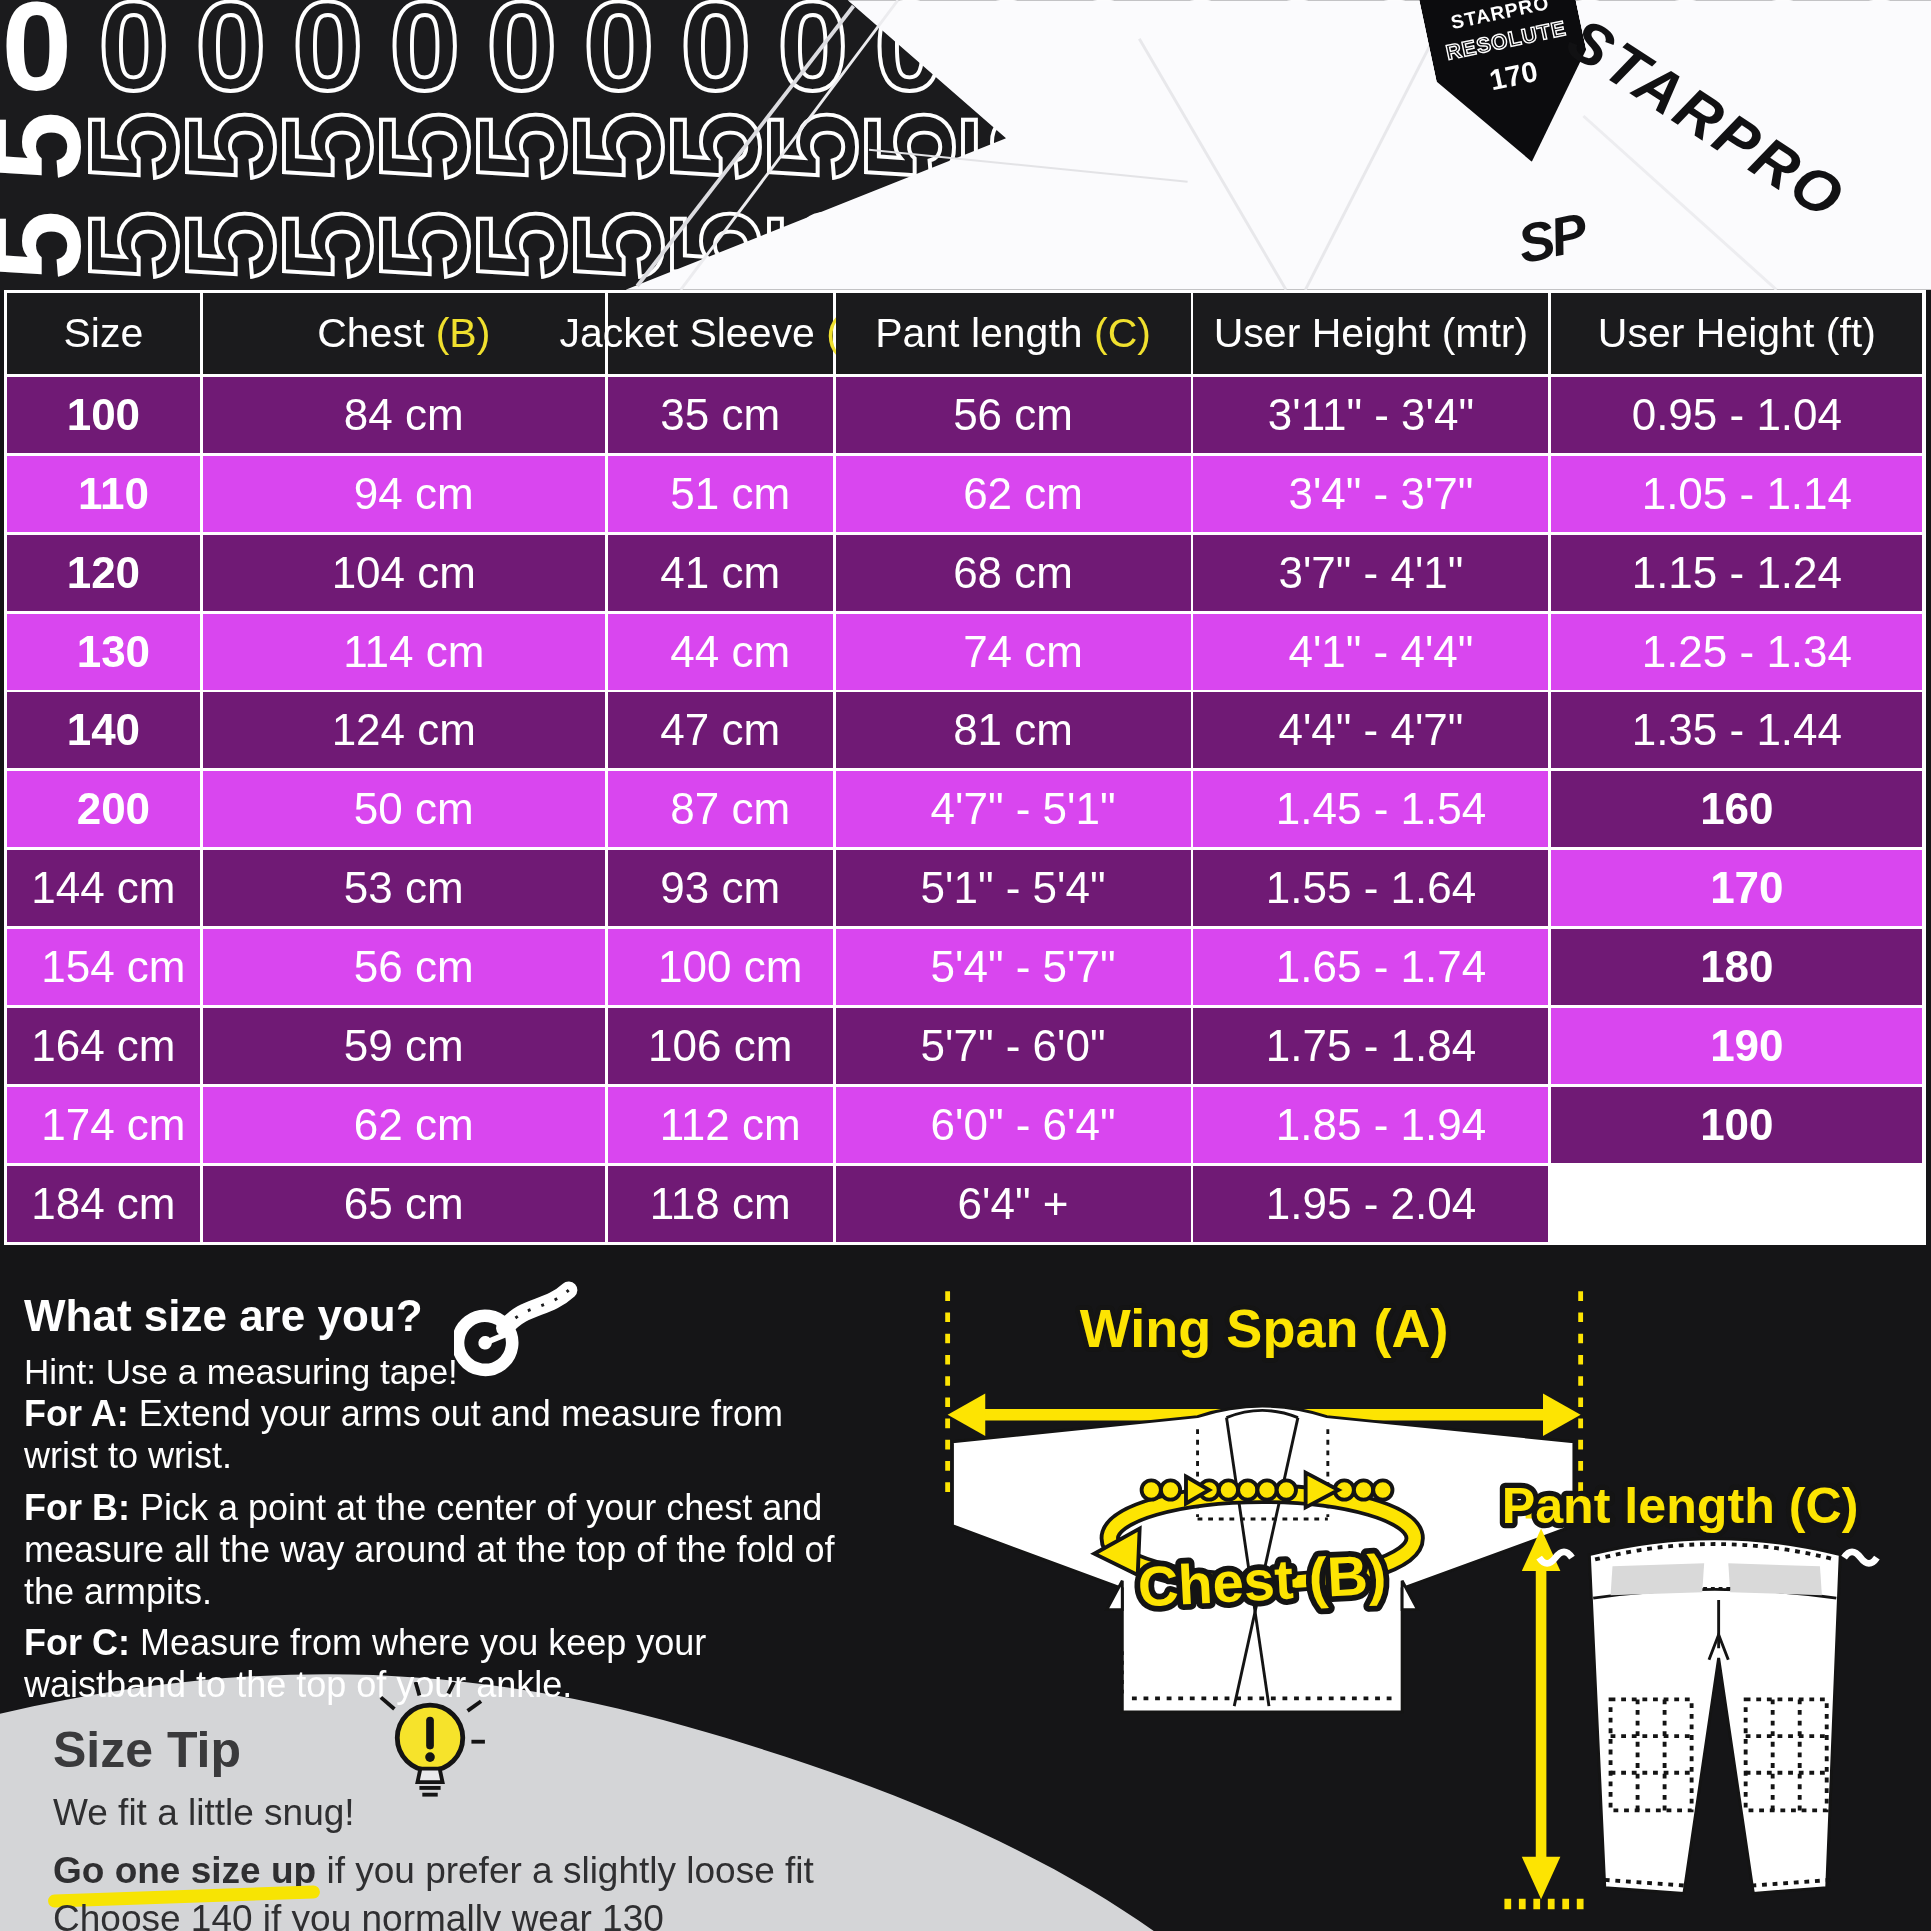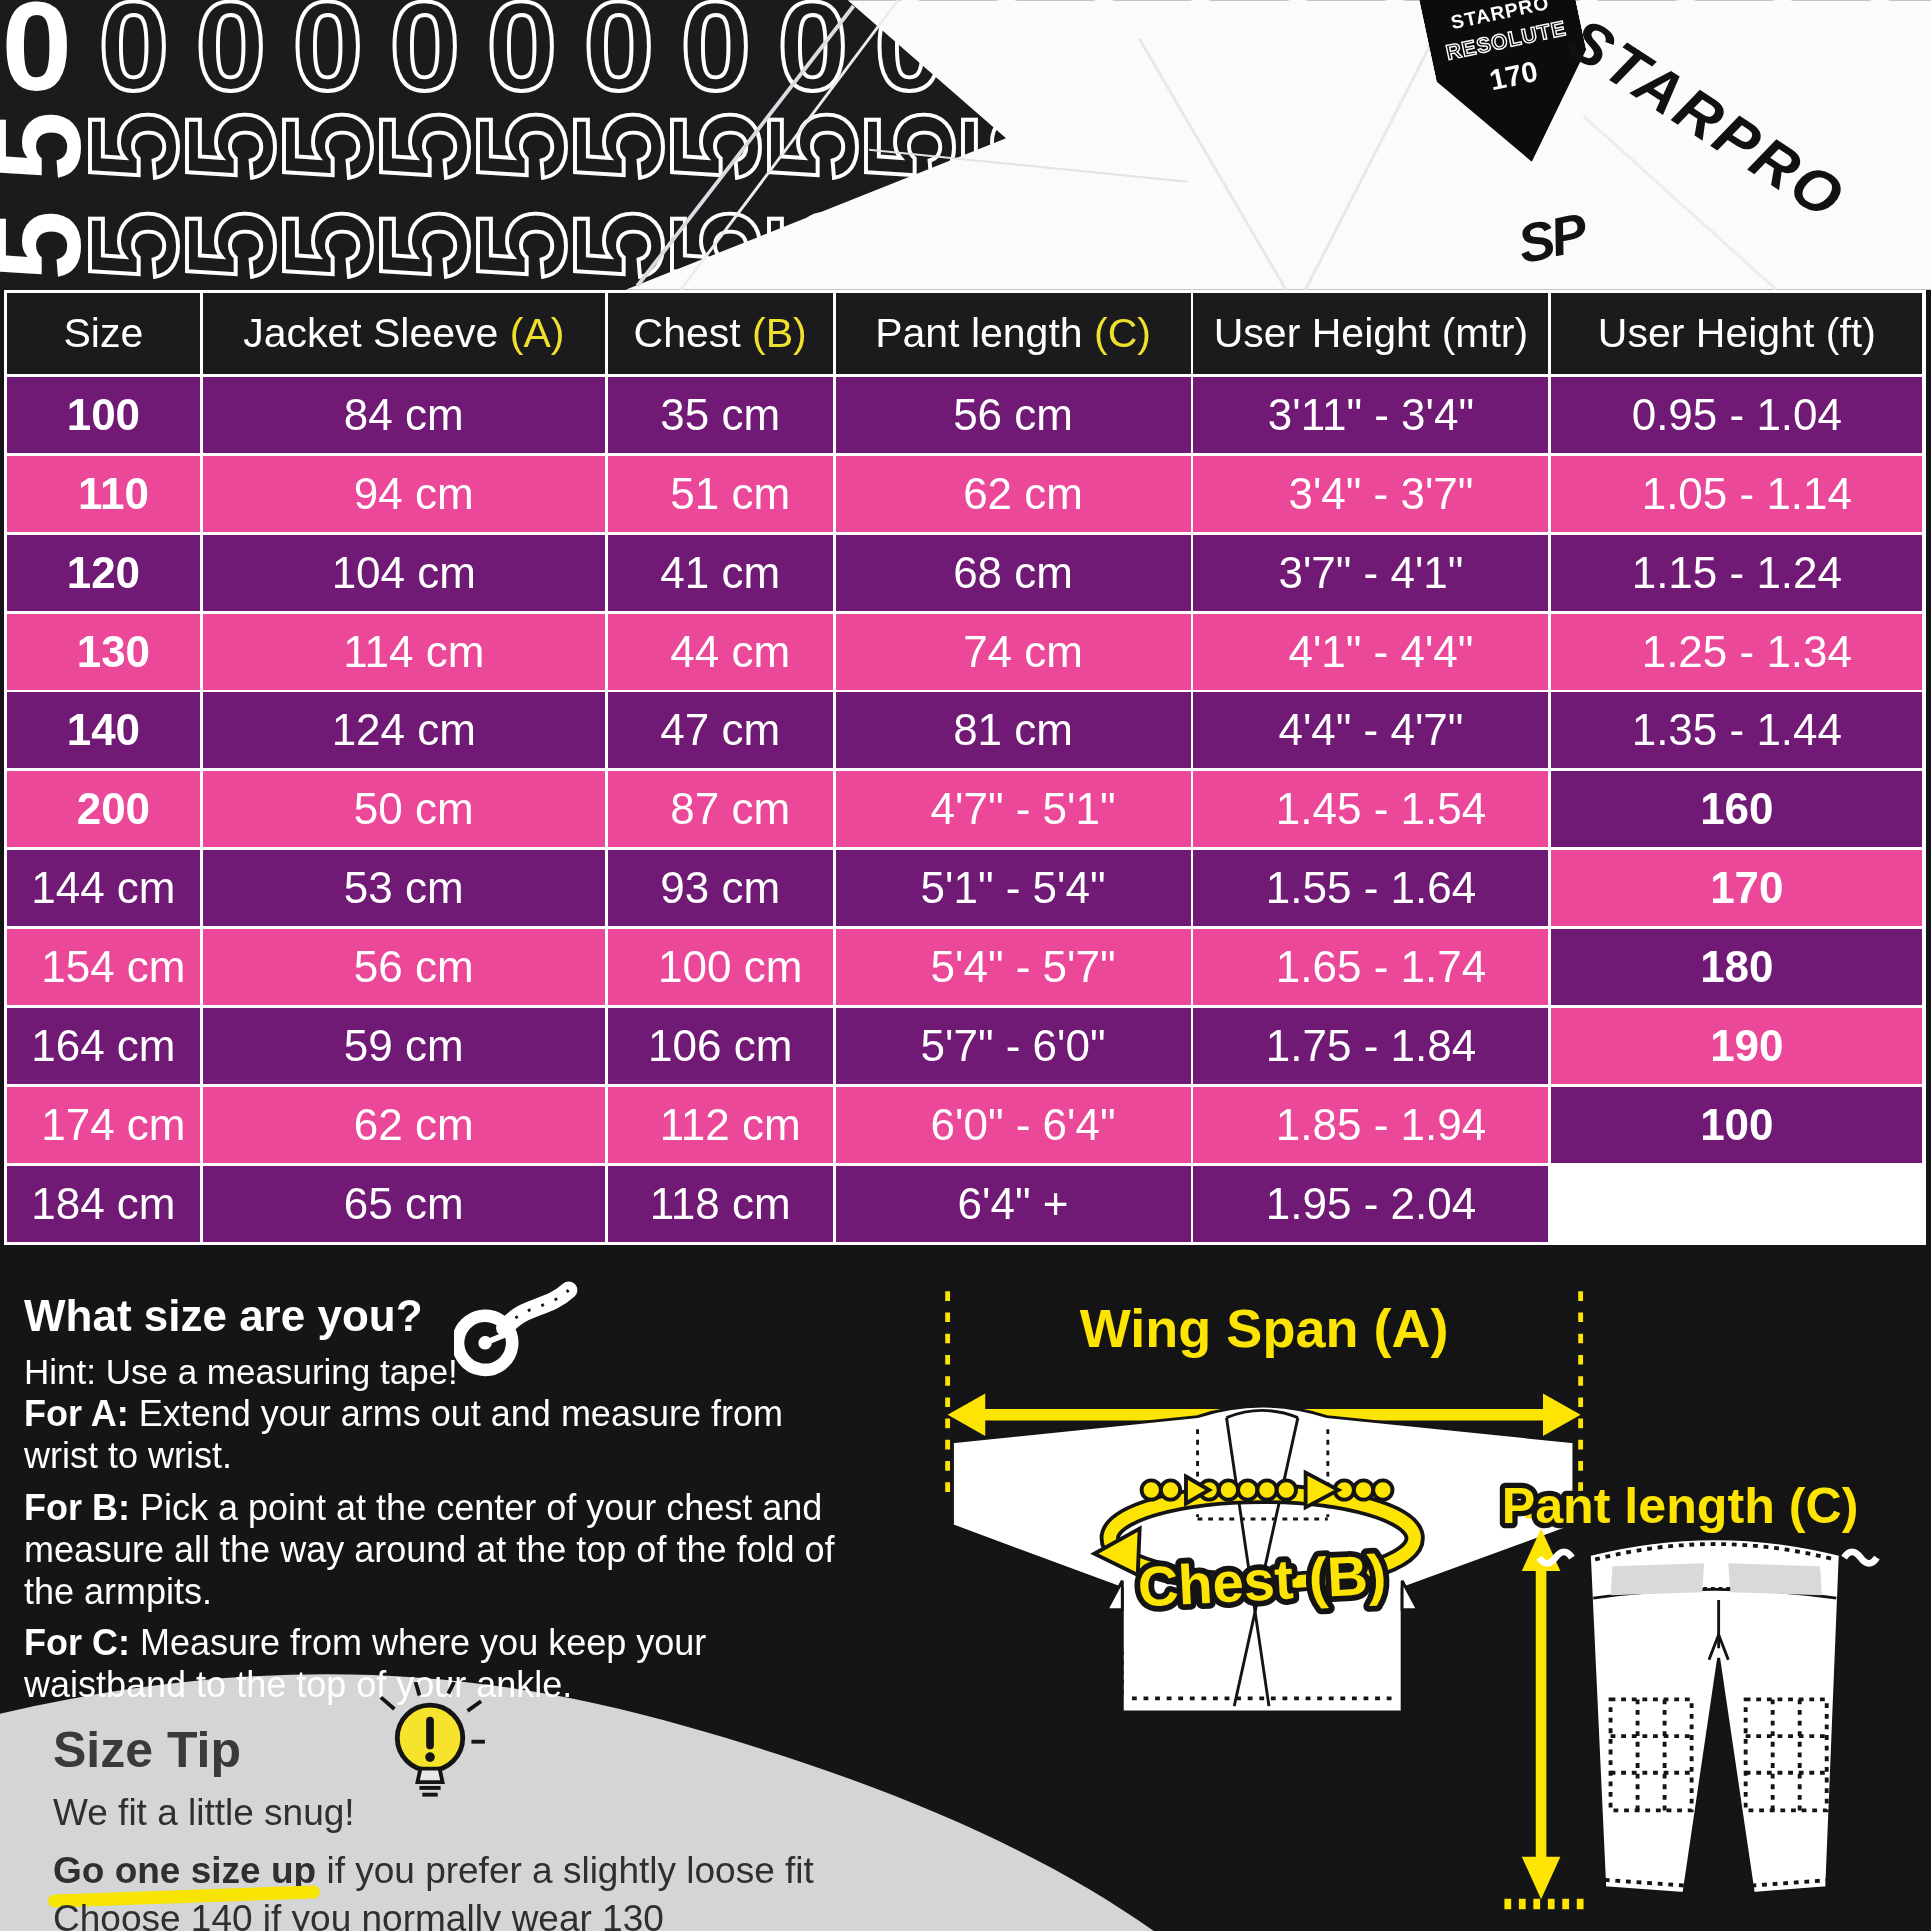--- a/index.html
+++ b/index.html
@@ -25,21 +25,21 @@
          font-size:60px;font-weight:bold;font-style:italic;letter-spacing:3.9px;color:#111113;}
   .sp-logo{position:absolute;left:1518px;top:207px;transform:rotate(-12deg);
          font-size:54px;font-weight:bold;font-style:italic;letter-spacing:-2.9px;color:#131315;}
 
   
   .size-table{position:absolute;left:3.9px;top:290px;width:1916px;border:3.9px solid #fff;background:#fff;
         display:grid;grid-template-columns:193px 402px 225px 355px 355px 371px;grid-gap:2.9px;}
   .th{background:#1b1b1d;color:#fff;font-size:41px;height:81px;display:flex;align-items:center;justify-content:center;white-space:pre;}
   .th .accent{color:#f0e02e;}
   .td{color:#fff;font-size:44px;height:76px;display:flex;align-items:center;justify-content:center;}
-  .row-dark{background:#701a75;} .row-lite{background:#ec4899;padding-left:20px;}
+  .row-dark{background:#701a75;} .row-lite{background:#d946ef;padding-left:20px;}
   .td.size-col{font-weight:bold;}
 
   
   .curve-svg{position:absolute;left:0;top:0;pointer-events:none;}
 
   
   .guide-title{position:absolute;left:24px;top:1291px;color:#fff;font-size:44px;font-weight:bold;}
   .guide-hint{position:absolute;left:24px;top:1352px;color:#fff;font-size:35px;}
   .step{position:absolute;left:24px;width:840px;color:#fff;font-size:36px;line-height:42px;}
   .step b{font-weight:bold;}
@@ -85,22 +85,22 @@
       <span class="patch-l1">STARPRO</span>
       <span class="patch-l2">RESOLUTE</span>
       <span class="patch-l3">170</span>
     </div>
     <div class="sleeve-brand">STARPRO</div>
     <div class="sp-logo">SP</div>
   </div>
 
   <div class="size-table" id="size-table">
       <div class="th"><span>Size</span></div>
+      <div class="th"><span>Chest </span><span class="accent">(B)</span></div>
       <div class="th"><span>Jacket Sleeve </span><span class="accent">(A)</span></div>
-      <div class="th"><span>Chest </span><span class="accent">(B)</span></div>
       <div class="th"><span>Pant length </span><span class="accent">(C)</span></div>
       <div class="th"><span>User Height (mtr)</span></div>
       <div class="th"><span>User Height (ft)</span></div>
       <div class="td row-dark size-col">100</div>
       <div class="td row-dark">84 cm</div>
       <div class="td row-dark">35 cm</div>
       <div class="td row-dark">56 cm</div>
       <div class="td row-dark">3'11" - 3'4"</div>
       <div class="td row-dark">0.95 - 1.04</div>
       <div class="td row-lite size-col">110</div>

